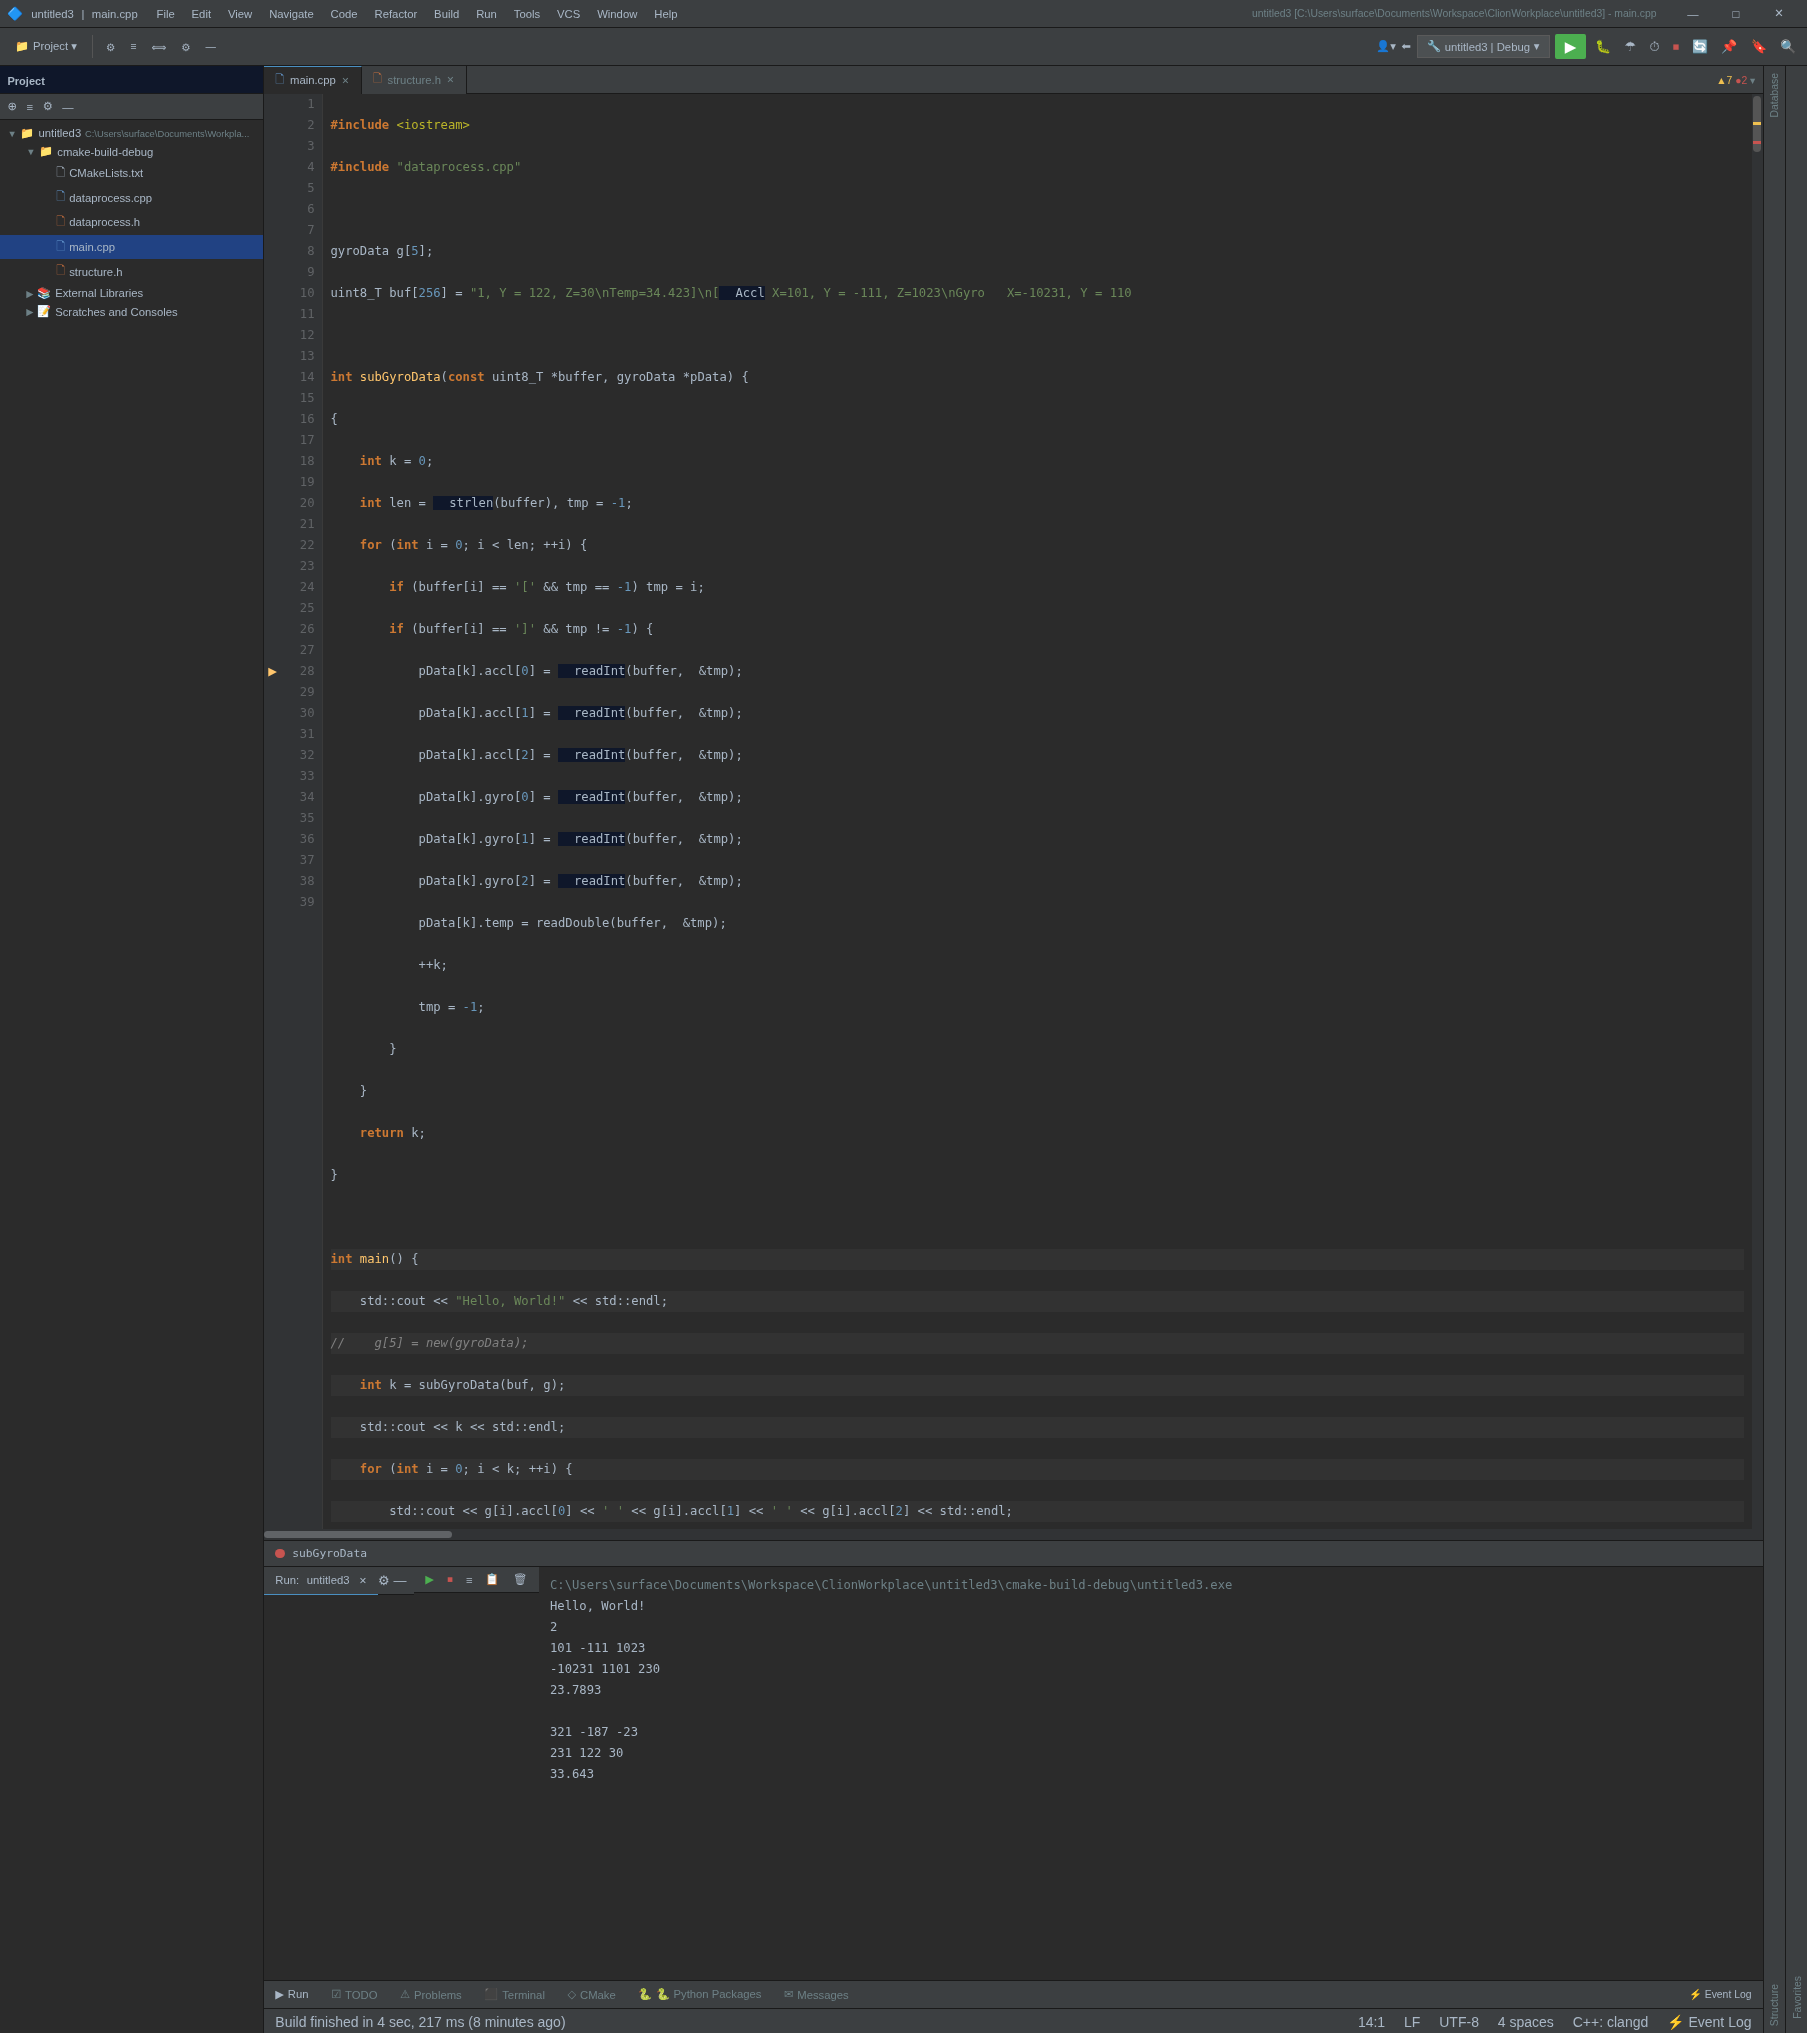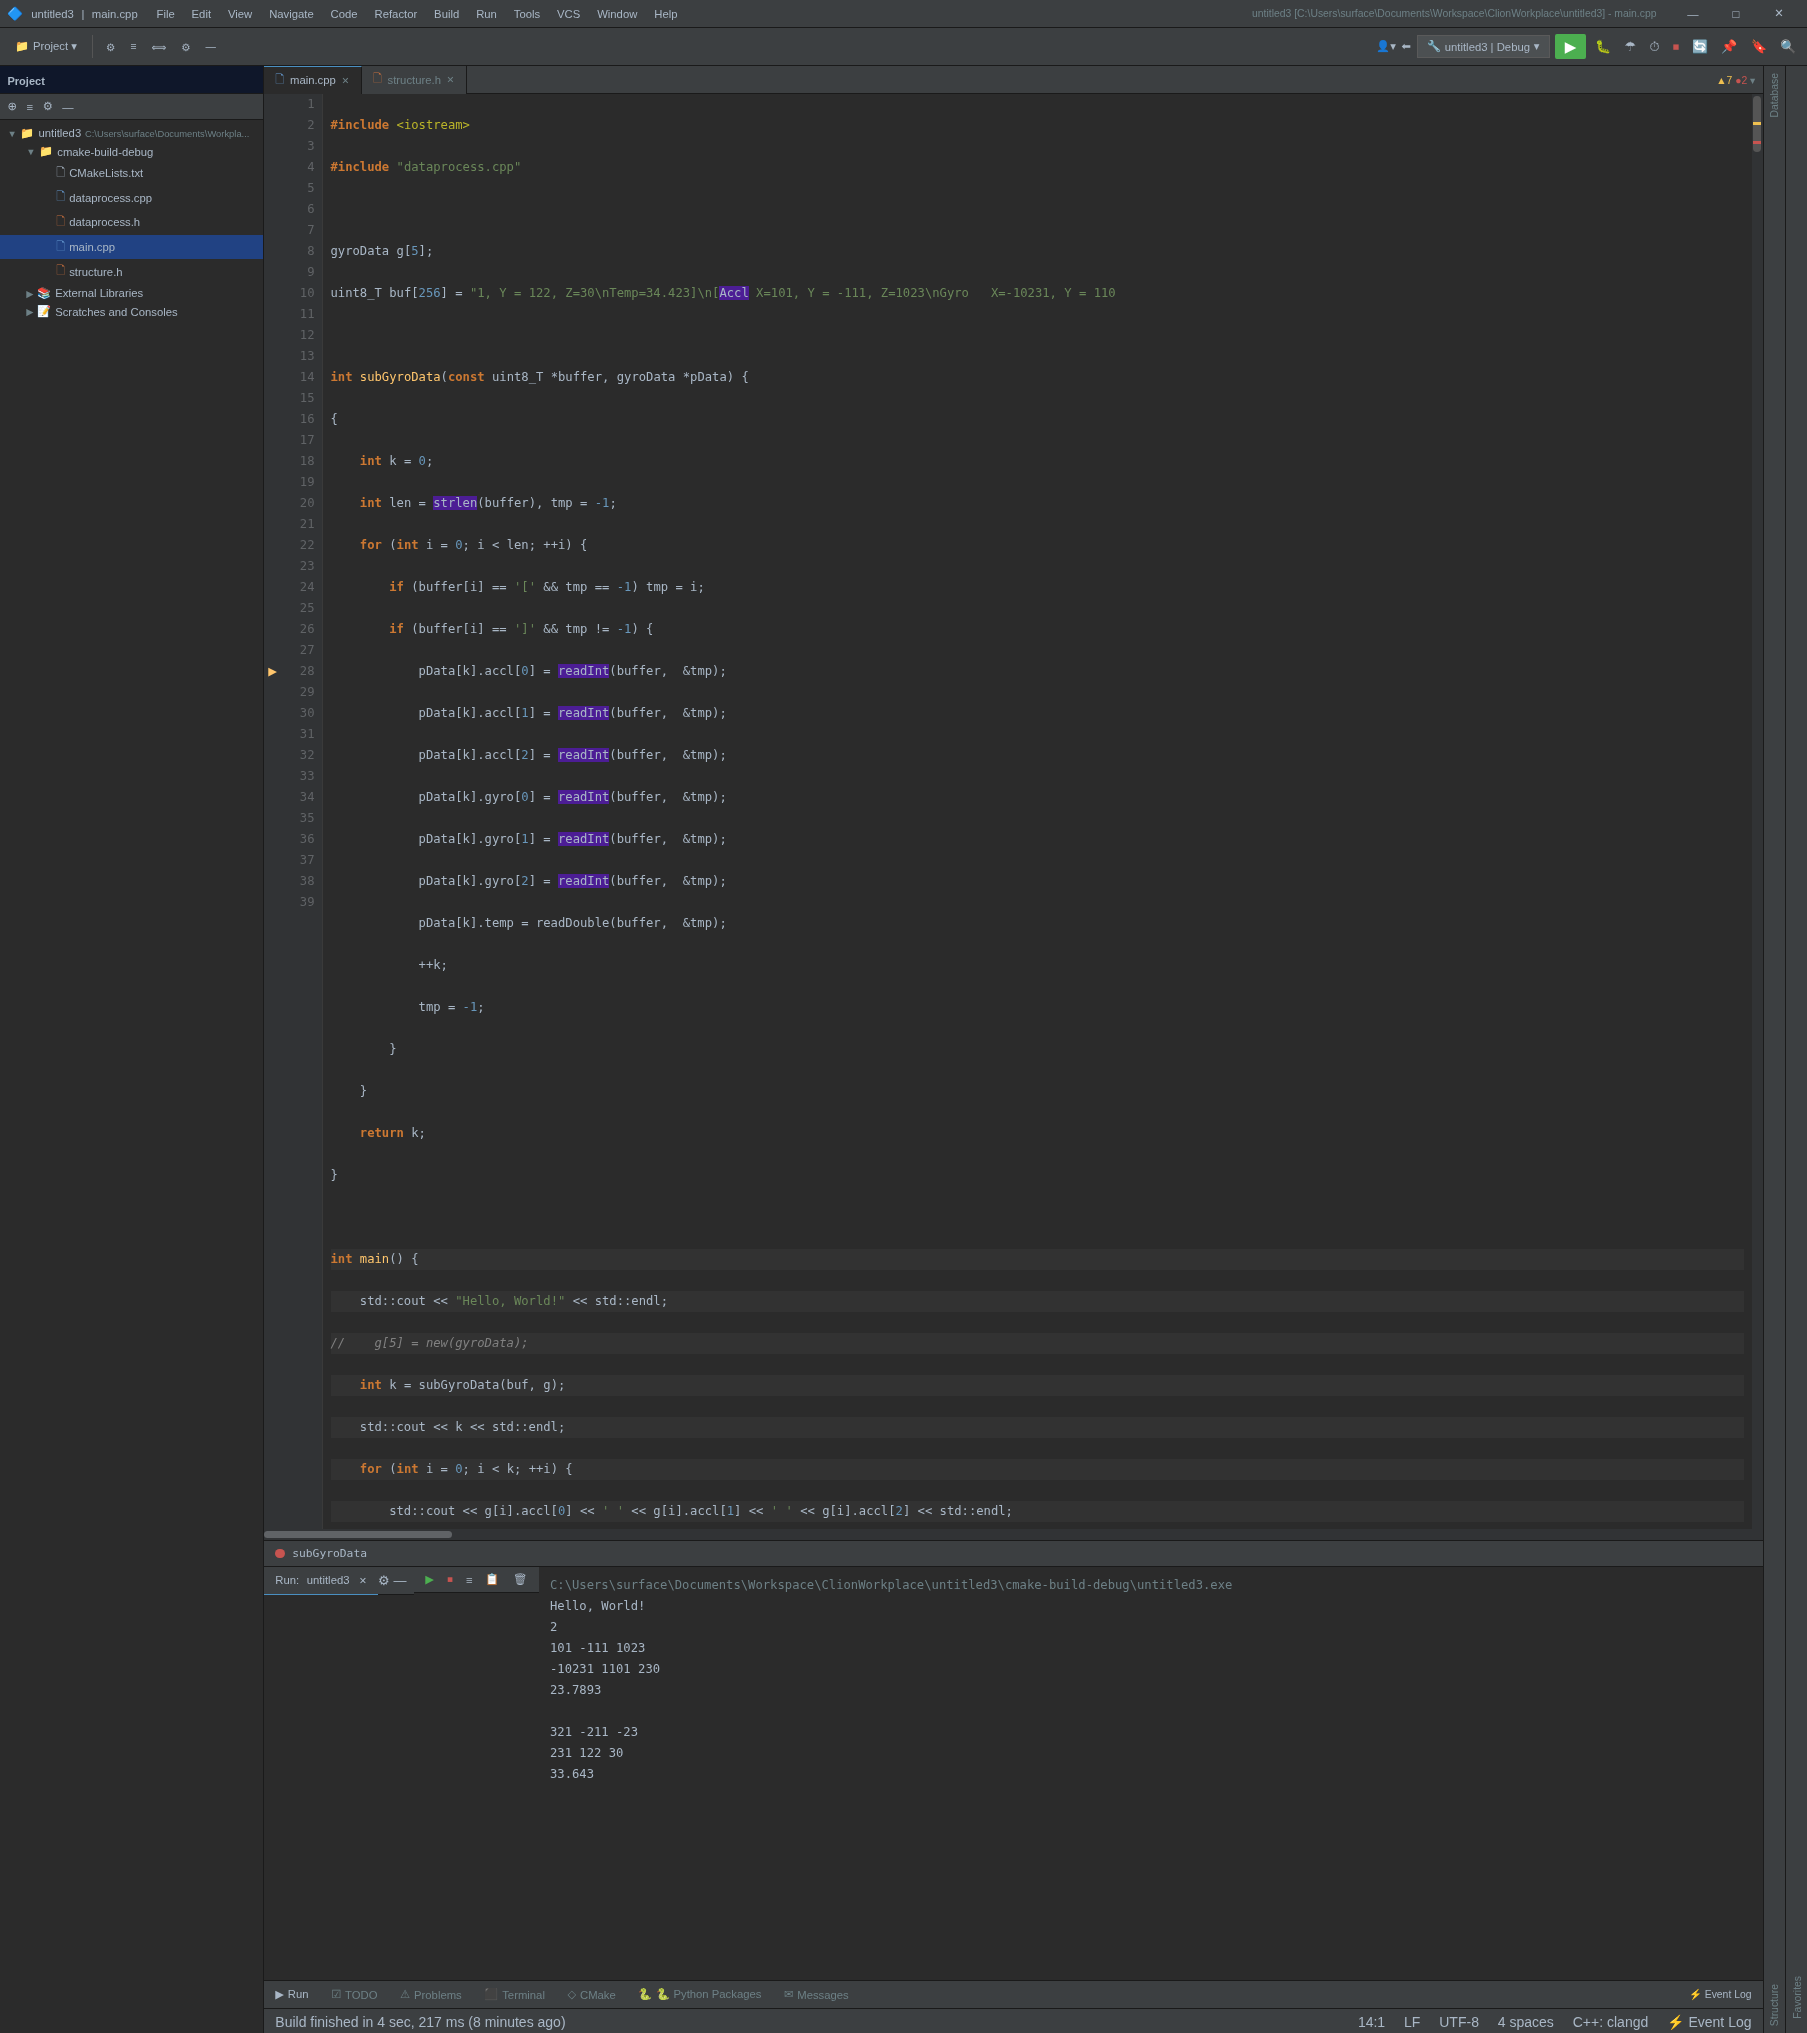--- a/index.html
+++ b/index.html
@@ -169,21 +169,21 @@
     .code-line.highlighted { background: #323232; }
 
     
     .kw { color: #cc7832; font-weight: bold; }
     .type { color: #a9b7c6; }
     .func { color: #ffc66d; }
     .str { color: #6a8759; }
     .num { color: #6897bb; }
     .cmt { color: #808080; font-style: italic; }
     .inc { color: #bbb529; }
-    .highlight-word { background: #4c1d95; }
+    .highlight-word { background: #0f172a; padding-left: 16px; }
 
     
     .gutter-area {
       width: 17px;
       background: #313335;
       flex-shrink: 0;
       overflow: hidden;
     }
     .gutter-line { height: 21px; display: flex; align-items: center; justify-content: center; }
     .arrow-icon { color: #ffc66d; font-size: 11.3px; }
@@ -654,21 +654,21 @@
       </div>
 
       <div class="run-output">
         <div class="cmd-line">C:\Users\surface\Documents\Workspace\ClionWorkplace\untitled3\cmake-build-debug\untitled3.exe</div>
         <div>Hello, World!</div>
         <div>2</div>
         <div>101 -111 1023</div>
         <div>-10231 1101 230</div>
         <div>23.7893</div>
         <div>&nbsp;</div>
-        <div>321 -211 -23</div>
+        <div>321 -187 -23</div>
         <div>231 122 30</div>
         <div>33.643</div>
         <div>&nbsp;</div>
         <div>&nbsp;</div>
       </div>
     </div>
 
     <div class="bottom-toolbar-tabs" style="background:#3c3f41;display:flex;align-items:center;height:28px;border-top:0.9px solid #1a1a1a;flex-shrink:0;">
       <div class="bottom-toolbar-tab active">
         <span class="bottom-toolbar-icon">▶</span>

